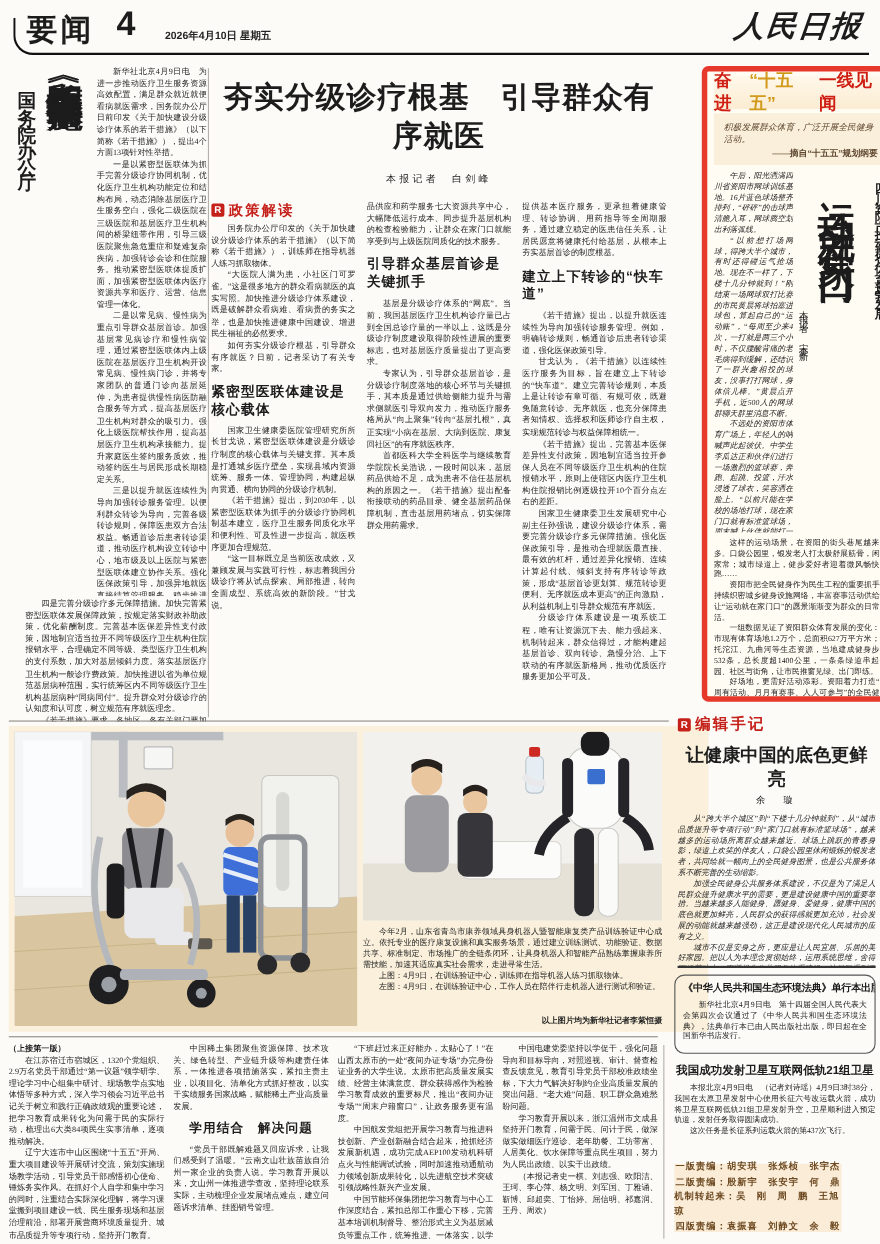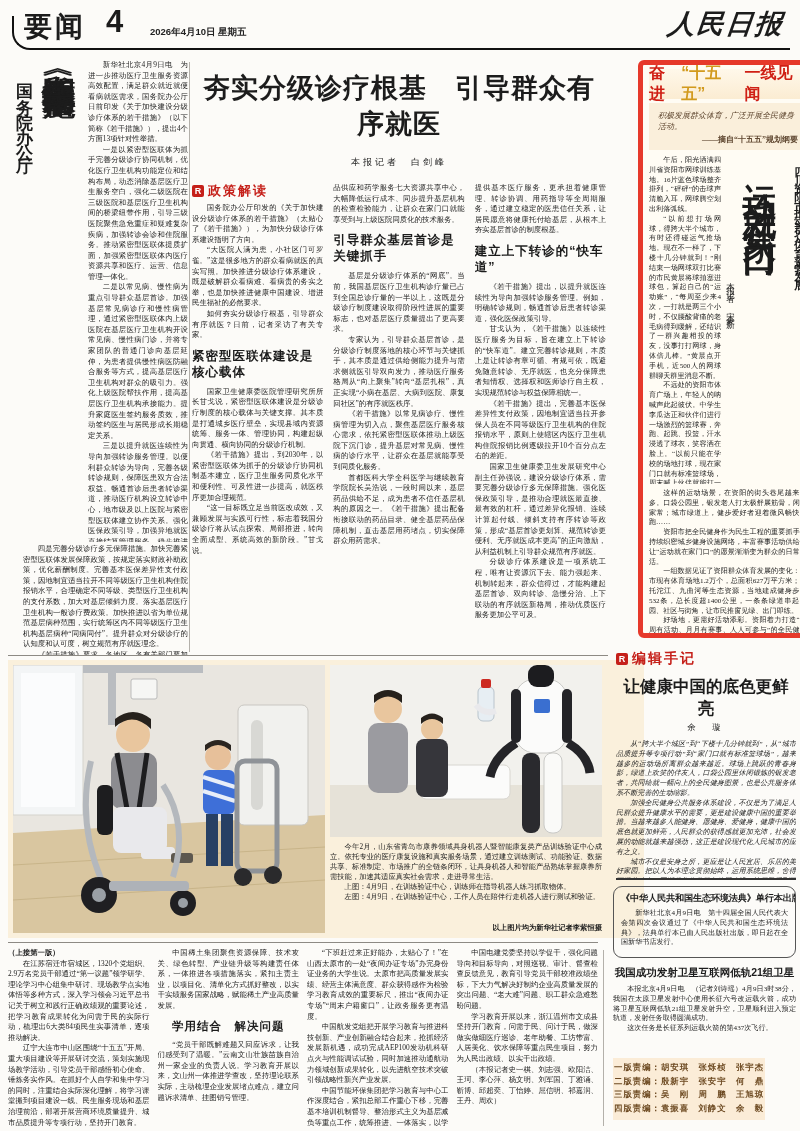--- a/index.html
+++ b/index.html
@@ -56,21 +56,21 @@
           background:#fffcf4;box-sizing:border-box;padding:4px 6px;overflow:hidden;}
   .banner{display:flex;justify-content:center;align-items:center;gap:1px;height:30px;
           background:linear-gradient(180deg,#fff8ea,#fbecd2);
           font-family:"Liberation Sans",sans-serif;font-weight:bold;font-size:16px;}
   .banner .red{color:#cf1f14;}
   .banner .gold{color:#d29a1d;}
   .epigraph{background:#faefdb;margin-top:4px;padding:7px 9px 5px 9px;font-size:8px;
             line-height:11px;color:#5f4730;font-style:italic;}
   .epigraph .src{text-align:right;font-weight:bold;font-style:normal;margin-top:2px;color:#4a3categorical622;}
   .sports-main{display:flex;margin-top:6px;height:328px;overflow:hidden;}
-  .sports-text{flex:1;overflow:hidden;}
+  .sports-text{flex:1;overflow:hidden;font-style:italic;}
   .v-byline{writing-mode:vertical-rl;font-size:8.5px;letter-spacing:4px;width:16px;padding-top:120px;}
   .sports-head-wrap{width:48px;height:328px;overflow:hidden;}
   .v-sports-head{writing-mode:vertical-rl;font-family:"Liberation Sans",sans-serif;font-weight:bold;
                  font-size:34px;letter-spacing:11px;}
   .sports-kicker{writing-mode:vertical-rl;font-family:"Liberation Sans",sans-serif;font-weight:bold;
                  font-size:11.5px;letter-spacing:8px;width:22px;padding-top:2px;}
   .sports-bottom{margin-top:5px;height:148px;overflow:hidden;}
   
   .ednote{left:616px;top:648px;width:180px;height:230px;overflow:hidden;border-bottom:2px solid #333;}
   .ednote-head{text-align:center;font-family:"Liberation Sans",sans-serif;font-weight:bold;font-size:16.5px;margin:8px 0 2px 0;}
@@ -131,34 +131,33 @@
 
   <div class="abs center-art">
     <div class="c-headline">夯实分级诊疗根基　引导群众有序就医</div>
     <div class="c-byline">本报记者　白剑峰</div>
     <div class="c-cols">
       <div class="c-col body-sm">
         <div class="tagline">
           <span class="tag-icon">R</span>
           <span class="tag-text">政策解读</span>
         </div>
-        <p class="t">国务院办公厅印发的《关于加快建设分级诊疗体系的若干措施》（太贴心了《若干措施》），为加快分级诊疗体系建设指明了方向。</p>
+        <p class="t">国务院办公厅印发的《关于加快建设分级诊疗体系的若干措施》（以下简称《若干措施》），训练师在指导机器人练习抓取物体。</p>
         <p class="t">“大医院人满为患，小社区门可罗雀。”这是很多地方的群众看病就医的真实写照。加快推进分级诊疗体系建设，既是破解群众看病难、看病贵的务实之举，也是加快推进健康中国建设、增进民生福祉的必然要求。</p>
         <p class="t">如何夯实分级诊疗根基，引导群众有序就医？日前，记者采访了有关专家。</p>
         <div class="subhead">紧密型医联体建设是核心载体</div>
         <p class="t">国家卫生健康委医院管理研究所所长甘戈说，紧密型医联体建设是分级诊疗制度的核心载体与关键支撑。其本质是打通城乡医疗壁垒，实现县域内资源统筹、服务一体、管理协同，构建起纵向贯通、横向协同的分级诊疗机制。</p>
         <p class="t">《若干措施》提出，到2030年，以紧密型医联体为抓手的分级诊疗协同机制基本建立，医疗卫生服务同质化水平和便利性、可及性进一步提高，就医秩序更加合理规范。</p>
         <p class="t">“这一目标既立足当前医改成效，又兼顾发展与实践可行性，标志着我国分级诊疗将从试点探索、局部推进，转向全面成型、系统高效的新阶段。”甘戈说。</p>
       </div>
       <div class="c-col body-sm">
         <p class="t noind">品供应和药学服务七大资源共享中心，大幅降低运行成本、同步提升基层机构的检查检验能力，让群众在家门口就能享受到与上级医院同质化的技术服务。</p>
         <div class="subhead">引导群众基层首诊是关键抓手</div>
         <p class="t">基层是分级诊疗体系的“网底”。当前，我国基层医疗卫生机构诊疗量已占到全国总诊疗量的一半以上，这既是分级诊疗制度建设取得阶段性进展的重要标志，也对基层医疗质量提出了更高要求。</p>
         <p class="t">专家认为，引导群众基层首诊，是分级诊疗制度落地的核心环节与关键抓手，其本质是通过供给侧能力提升与需求侧就医引导双向发力，推动医疗服务格局从“向上聚集”转向“基层扎根”，真正实现“小病在基层、大病到医院、康复回社区”的有序就医秩序。</p>
-        <p class="t">《若干措施》以常见病诊疗、慢性病管理为切入点，聚焦基层医疗服务核心需求，依托紧密型医联体推动上级医院下沉门诊，提升基层对常见病、慢性病的诊疗水平，让群众在基层就能享受到同质化服务。</p>
         <p class="t">首都医科大学全科医学与继续教育学院院长吴浩说，一段时间以来，基层药品供给不足，成为患者不信任基层机构的原因之一。《若干措施》提出配备衔接联动的药品目录、健全基层药品保障机制，直击基层用药堵点，切实保障群众用药需求。</p>
       </div>
       <div class="c-col body-sm">
         <p class="t noind">提供基本医疗服务，更承担着健康管理、转诊协调、用药指导等全周期服务，通过建立稳定的医患信任关系，让居民愿意将健康托付给基层，从根本上夯实基层首诊的制度根基。</p>
         <div class="subhead">建立上下转诊的“快车道”</div>
         <p class="t">《若干措施》提出，以提升就医连续性为导向加强转诊服务管理。例如，明确转诊规则，畅通首诊后患者转诊渠道，强化医保政策引导。</p>
         <p class="t">甘戈认为，《若干措施》以连续性医疗服务为目标，旨在建立上下转诊的“快车道”。建立完善转诊规则，本质上是让转诊有章可循、有规可依，既避免随意转诊、无序就医，也充分保障患者知情权、选择权和医师诊疗自主权，实现规范转诊与权益保障相统一。</p>
         <p class="t">《若干措施》提出，完善基本医保差异性支付政策，因地制宜适当拉开参保人员在不同等级医疗卫生机构的住院报销水平，原则上使辖区内医疗卫生机构住院报销比例逐级拉开10个百分点左右的差距。</p>
         <p class="t">国家卫生健康委卫生发展研究中心副主任孙强说，建设分级诊疗体系，需要完善分级诊疗多元保障措施。强化医保政策引导，是推动合理就医最直接、最有效的杠杆，通过差异化报销、连续计算起付线、倾斜支持有序转诊等政策，形成“基层首诊更划算、规范转诊更便利、无序就医成本更高”的正向激励，从利益机制上引导群众规范有序就医。</p>
         <p class="t">分级诊疗体系建设是一项系统工程，唯有让资源沉下去、能力强起来、机制转起来，群众信得过，才能构建起基层首诊、双向转诊、急慢分治、上下联动的有序就医新格局，推动优质医疗服务更加公平可及。</p>
@@ -296,21 +295,21 @@
 
   <div class="abs satellite">
     <div class="sat-head">我国成功发射卫星互联网低轨21组卫星</div>
     <p class="t body-xs">本报北京4月9日电　（记者刘诗瑶）4月9日3时38分，我国在太原卫星发射中心使用长征六号改运载火箭，成功将卫星互联网低轨21组卫星发射升空，卫星顺利进入预定轨道，发射任务取得圆满成功。</p>
     <p class="t body-xs">这次任务是长征系列运载火箭的第437次飞行。</p>
   </div>
 
   <div class="abs editors">
     <div>一版责编：胡安琪　张烁桢　张宇杰</div>
     <div>二版责编：殷新宇　张安宇　何　鼎</div>
-    <div>三版责编：吴　刚　周　鹏　王旭琼</div>
+    <div>机制转起来：吴　刚　周　鹏　王旭琼</div>
     <div>四版责编：袁振喜　刘静文　余　毅</div>
   </div>
 
   <div class="abs contin body-sm">
     <div class="col">
       <p class="t noind contin-note">（上接第一版）</p>
       <p class="t">在江苏宿迁市宿城区，1320个党组织、2.9万名党员干部通过“第一议题”领学研学、理论学习中心组集中研讨、现场教学点实地体悟等多种方式，深入学习领会习近平总书记关于树立和践行正确政绩观的重要论述，把学习教育成果转化为问需于民的实际行动，梳理出6大类84项民生实事清单，逐项推动解决。</p>
       <p class="t">辽宁大连市中山区围绕“十五五”开局、重大项目建设等开展研讨交流，策划实施现场教学活动，引导党员干部感悟初心使命、锤炼务实作风。在抓好个人自学和集中学习的同时，注重结合实际深化理解，将学习课堂搬到项目建设一线、民生服务现场和基层治理前沿，部署开展营商环境质量提升、城市品质提升等专项行动，坚持开门教育。</p>
     </div>
     <div class="col">

